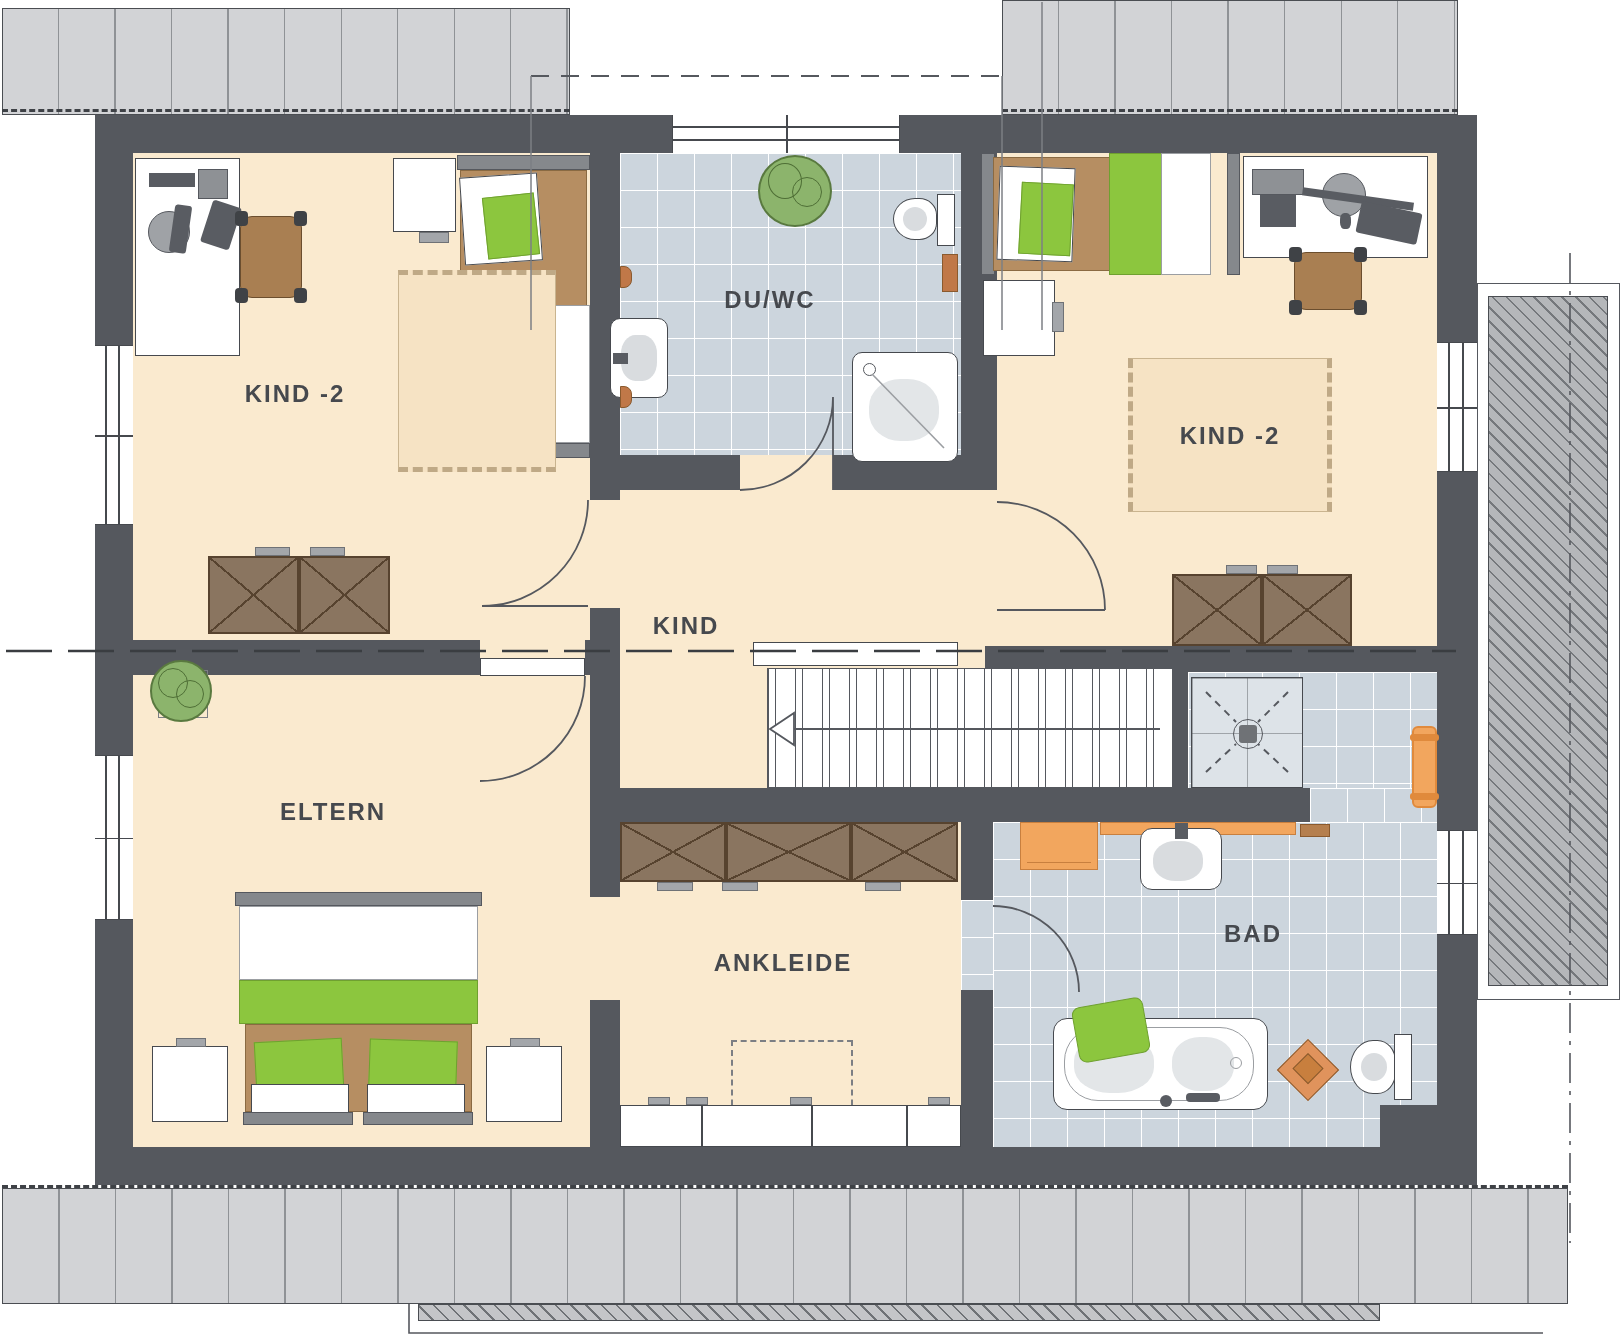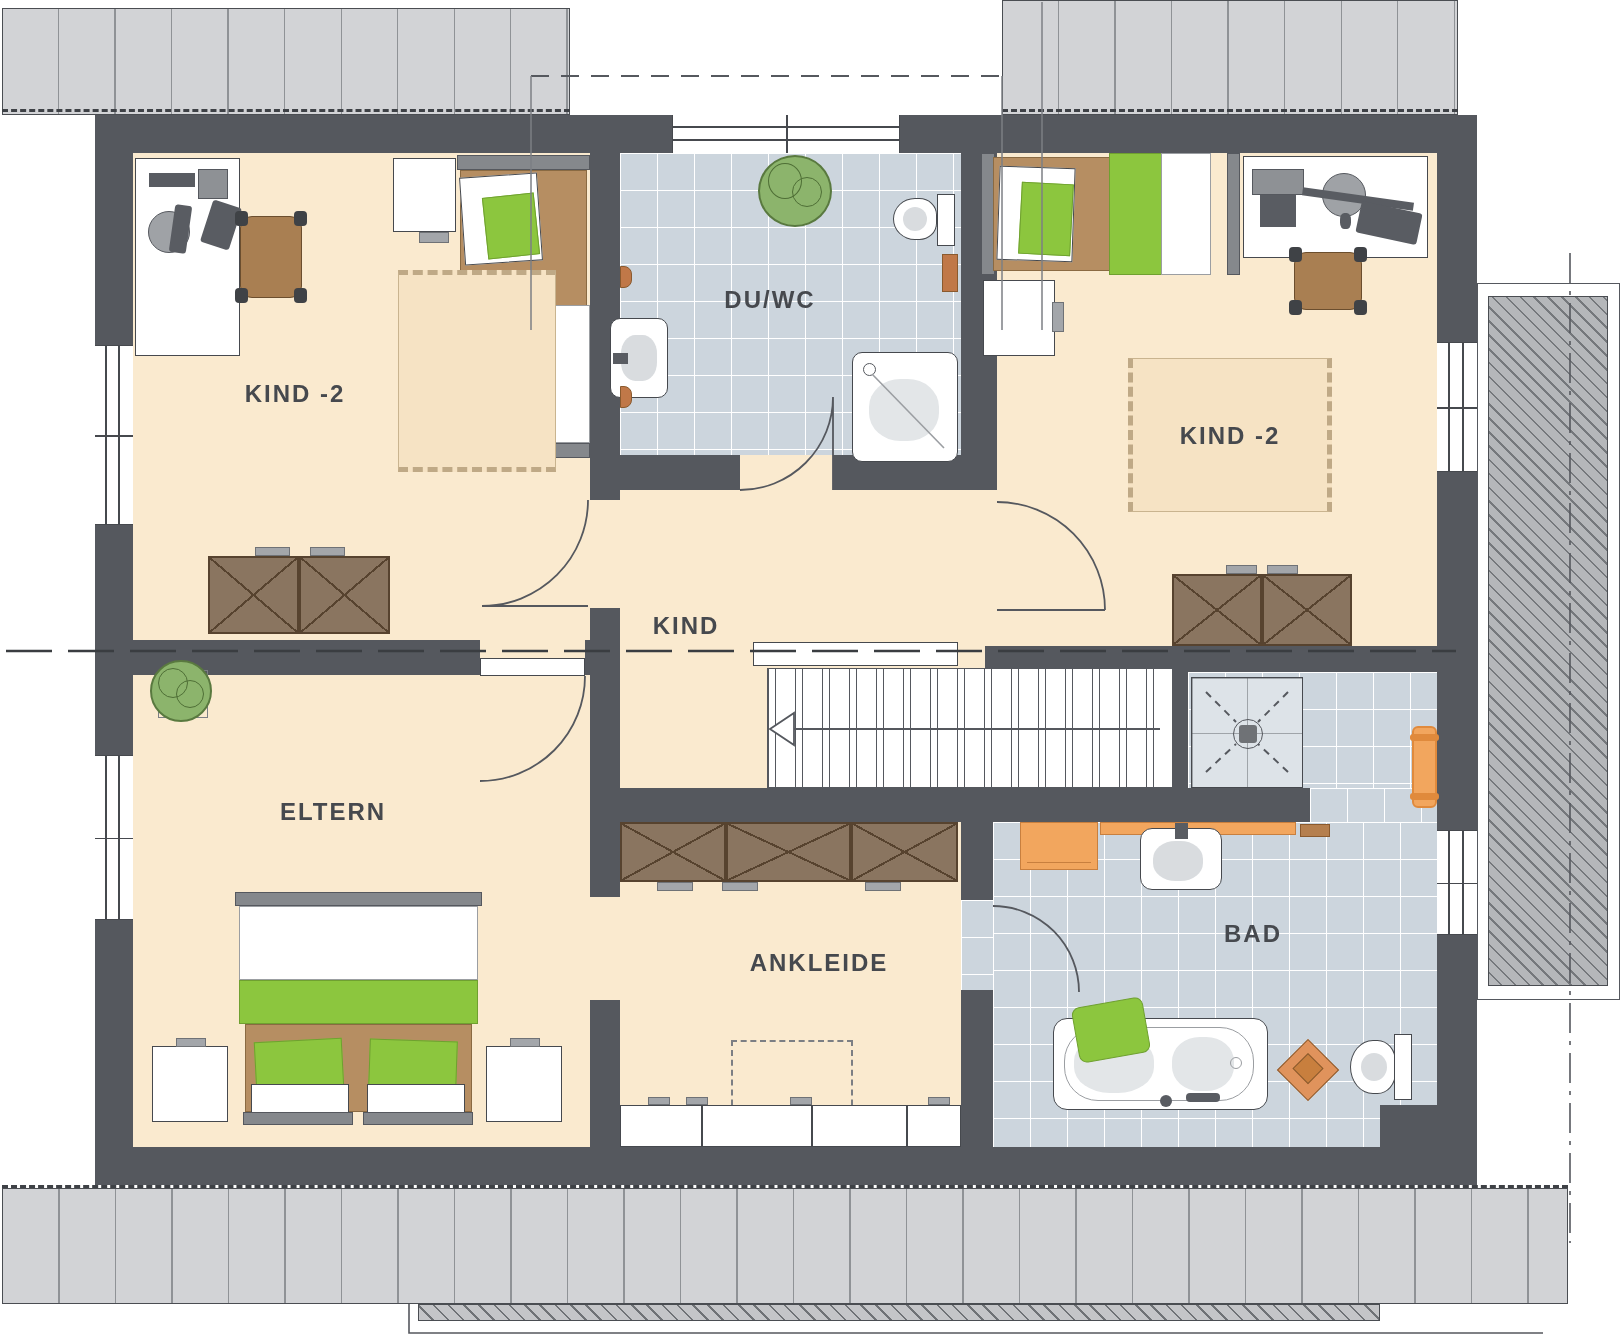--- a/index.html
+++ b/index.html
@@ -246,21 +246,21 @@
   <div style="left:731px;top:1040px;width:122px;height:105px;border:2px dashed #7c7f84"></div>
   <div class="white" style="left:620px;top:1105px;width:341px;height:42px;border-width:1.3px">
     <i class="vline" style="left:80px"></i>
     <i class="vline" style="left:190px"></i>
     <i class="vline" style="left:285px"></i>
   </div>
   <i class="tab" style="left:648px;top:1097px;width:22px;height:8px"></i>
   <i class="tab" style="left:686px;top:1097px;width:22px;height:8px"></i>
   <i class="tab" style="left:790px;top:1097px;width:22px;height:8px"></i>
   <i class="tab" style="left:928px;top:1097px;width:22px;height:8px"></i>
-  <div class="label" style="left:819px;top:963px">ANKLEIDE</div>
+  <div class="label" style="left:783px;top:963px">ANKLEIDE</div>
 
   <div class="tileslight" style="left:1191px;top:677px;width:112px;height:111px;border:1.4px solid var(--line)">
     <i style="left:47px;top:47px;width:18px;height:18px;background:#6f7276;border-radius:3px"></i>
     <i style="left:41px;top:41px;width:30px;height:30px;border:1.4px solid #55585e;border-radius:50%"></i>
   </div>
   <div style="left:1412px;top:726px;width:25px;height:82px;border:2.5px solid #e08a3c;border-radius:6px;background:var(--orange)">
     <i style="left:-4px;top:6px;right:-4px;height:7px;background:#e08a3c;border-radius:3px"></i>
     <i style="left:-4px;bottom:6px;right:-4px;height:7px;background:#e08a3c;border-radius:3px"></i>
   </div>
   <div class="orange" style="left:1100px;top:822px;width:196px;height:13px"></div>

